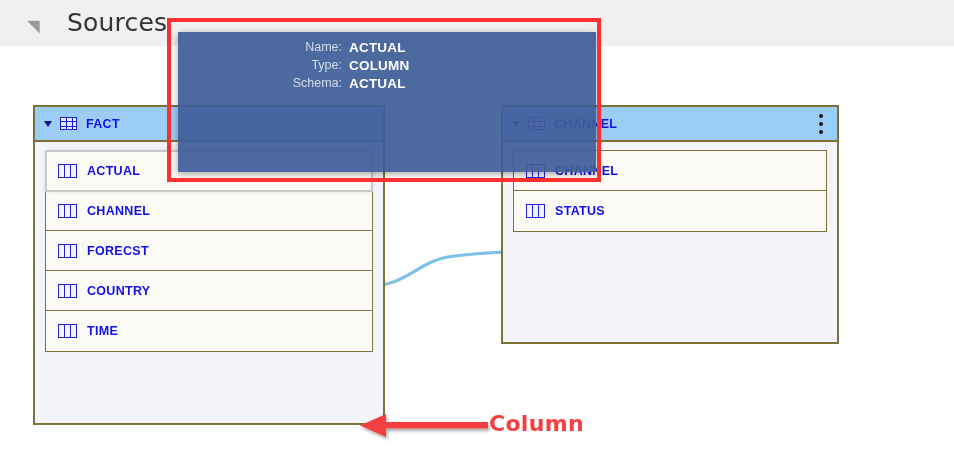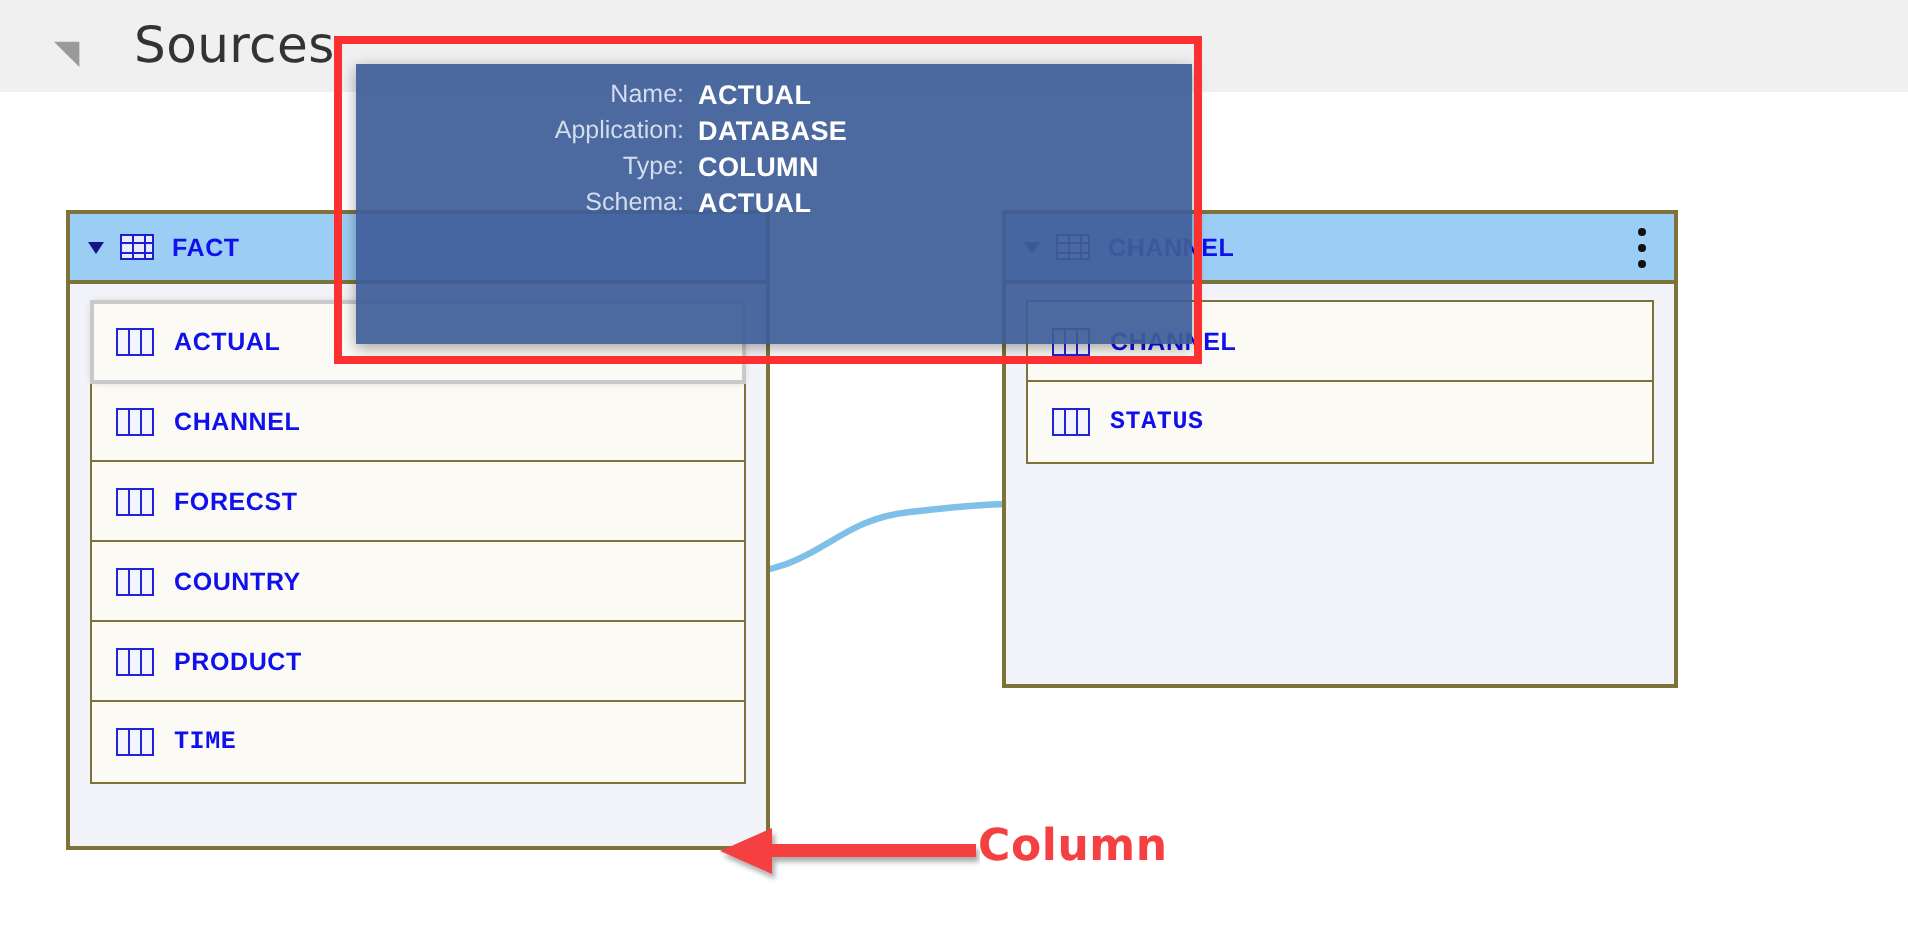--- a/index.html
+++ b/index.html
@@ -97,21 +97,21 @@
 
   .col-list{border:1.5px solid #7d7339;box-sizing:border-box;}
   .col-row{
     height:40px;
     background:#fbfaf4;
     border-bottom:1.5px solid #7d7339;
     display:flex;align-items:center;
     padding-left:12px;
     box-sizing:border-box;
   }
-  .col-row:last-child{border-bottom:none;font-family:Liberation Mono, monospace;}
+  .col-row:last-child{border-bottom:none;}
   .col-row.selected{
     outline:2px solid #c9c9c9;
     outline-offset:-1px;
     position:relative;z-index:2;
     box-shadow:0 0 4px rgba(0,0,0,.18);
   }
   .col-icon{
     width:19px;height:14px;
     border:1.6px solid #2222dd;
     box-sizing:border-box;
@@ -222,27 +222,20 @@
         </div>
 
         <div class="col-row">
           <div class="col-icon">
               <i class="a"></i>
               <i class="b"></i>
             </div>
           <div class="col-name">COUNTRY</div>
         </div>
 
-        <div class="col-row">
-          <div class="col-icon">
-              <i class="a"></i>
-              <i class="b"></i>
-            </div>
-          <div class="col-name">PRODUCT</div>
-        </div>
 
         <div class="col-row">
           <div class="col-icon">
               <i class="a"></i>
               <i class="b"></i>
             </div>
           <div class="col-name">TIME</div>
         </div>
 
       </div>
@@ -302,24 +295,20 @@
   <div id="annot-label">Column</div>
 
 </div>
 
 <div id="tooltip">
   <div class="tt-row">
     <div class="tt-label">Name:</div>
     <div class="tt-value">ACTUAL</div>
   </div>
   <div class="tt-row">
-    <div class="tt-label">Application:</div>
-    <div class="tt-value">DATABASE</div>
-  </div>
-  <div class="tt-row">
     <div class="tt-label">Type:</div>
     <div class="tt-value">COLUMN</div>
   </div>
   <div class="tt-row">
     <div class="tt-label">Schema:</div>
     <div class="tt-value">ACTUAL</div>
   </div>
 </div>
 
 <div id="red-rect"></div>

